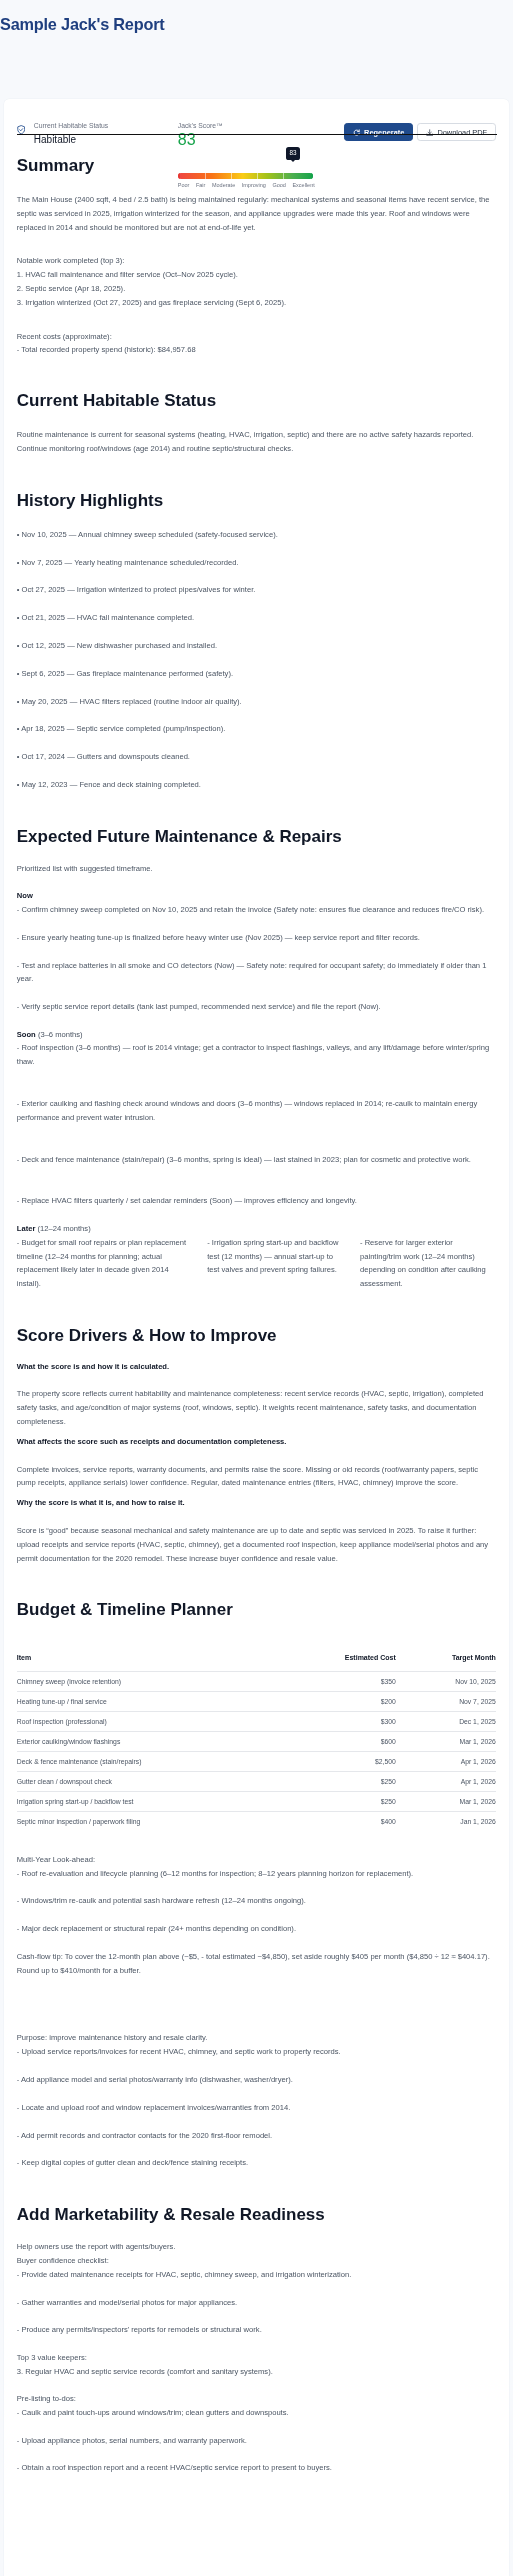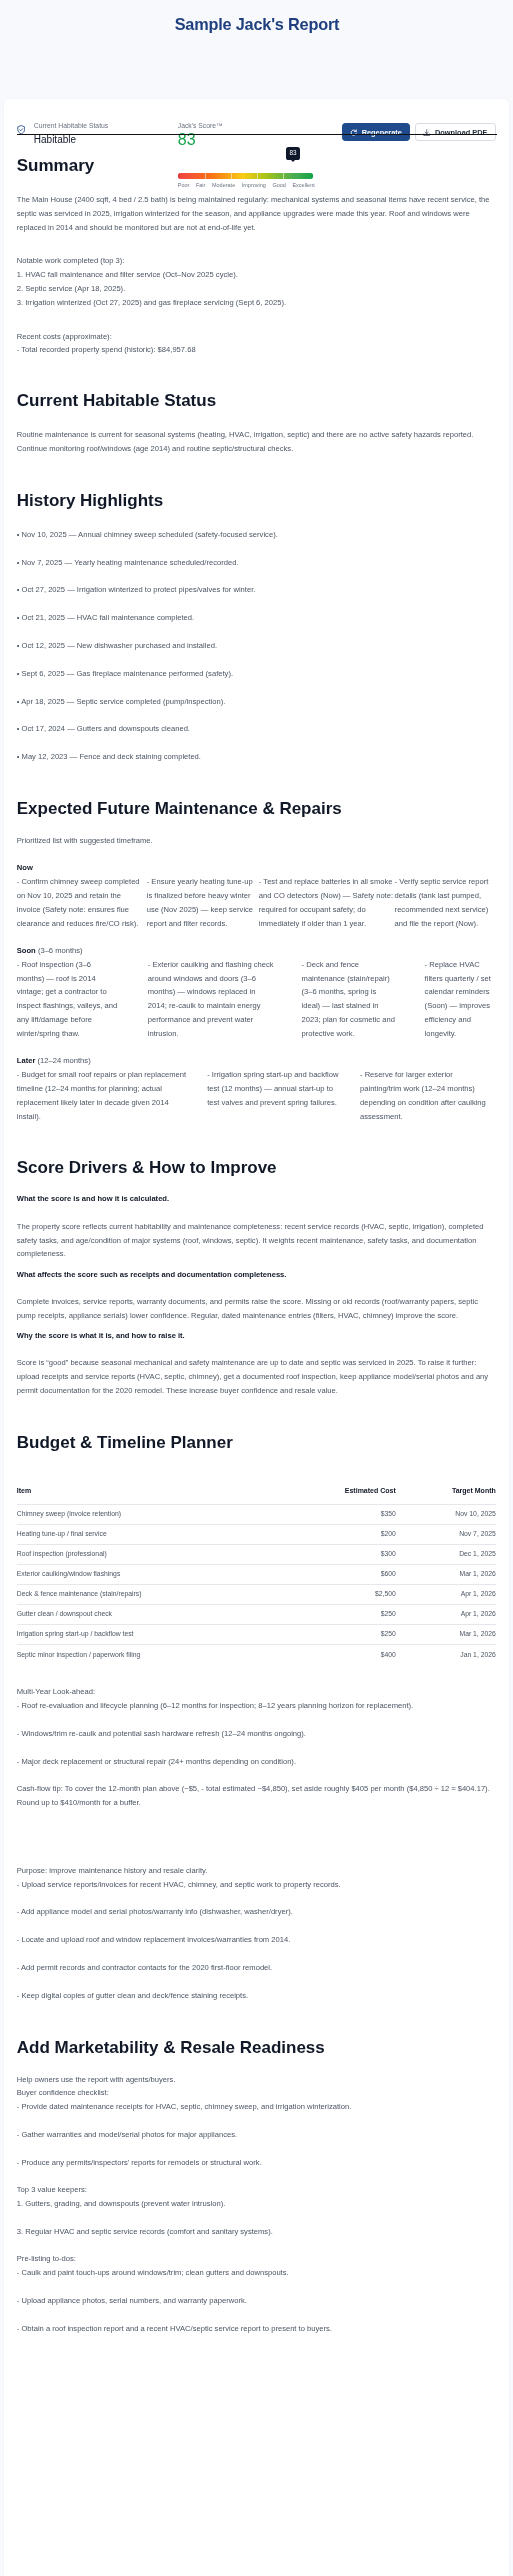--- a/index.html
+++ b/index.html
@@ -1,19 +1,19 @@
 <!DOCTYPE html>
 <html style="font-size:8.4px"><head>
 <meta charset="utf-8">
 <style>
   * { box-sizing: border-box; margin: 0; padding: 0; }
   html, body { width: 514px; background: #f7f9fc; }
   body { font-family: "Liberation Sans", "DejaVu Sans", sans-serif; color: #3a4150; }
   .page-title {
-    text-align: center; color: #1f3f7f; font-size: 16.3px; font-weight: 700;
+    text-align: left; color: #1f3f7f; font-size: 16.3px; font-weight: 700;
     padding-top: 14.7px; height: 99px; letter-spacing: -0.2px;
   }
   .page-title span { display: inline-block; }
   .card {
     position: absolute; left: 4.2px; top: 99px; width: 505px; height: 2477px;
     background: #ffffff; border-radius: 5.3px 5.3px 0 0;
     box-shadow: 0 0 0 0.5px #eef1f5;
   }
   .topbar { position: relative; height: 35px; margin: 0 12.6px; }
   .status { position: absolute; left: 0; top: 23px; }
@@ -39,21 +39,21 @@
   .score .bar i { position: absolute; top: 0; width: 0.5px; height: 6.3px; background: rgba(255,255,255,0.55); }
   .score .bar .endcap { position: absolute; right: 0; top: 0; width: 2.1px; height: 6.3px; background: #15a34a; }
   .score .bar .startcap { position: absolute; left: 0; top: 0; width: 2.1px; height: 6.3px; background: #e53935; }
   .score .labels { position: absolute; left: 0; top: 60px; width: 137px; display: flex; justify-content: space-between; font-size: 5.5px; color: #6b7280; }
   .actions { position: absolute; right: 1.1px; top: 24px; display: flex; gap: 4.7px; }
   .btn {
     height: 18.4px; border-radius: 3.2px; font-size: 7.4px; display: flex; align-items: center; gap: 4.2px;
     padding: 0 7.4px; font-family: "Liberation Sans", sans-serif; cursor: pointer;
   }
   .btn.primary { background: #1f4a8c; color: #fff; border: 0.5px solid #1f4a8c; font-weight: 700; }
-  .btn.secondary { background: #fff; color: #1f2937; border: 0.5px solid #d7dce3; font-weight: bold; }
+  .btn.secondary { background: #fff; color: #1f2937; border: 0.5px solid #d7dce3; }
   .btn svg { width: 7.4px; height: 7.4px; }
   .divider { position: absolute; left: 12.6px; right: 12.6px; top: 35px; height: 1.1px; background: #111; }
   .content { position: absolute; left: 12.6px; top: 36px; width: 479px; font-size: 7.6px; line-height: 13.8px; color: #4b5563; }
   h2 { font-size: 17px; line-height: 16px; color: #111827; font-weight: 700; }
   .strong { color: #111827; font-weight: 700; }
   .p { white-space: normal; }
   table { width: 100%; border-collapse: collapse; font-size: 6.8px; color: #4b5563; }
   th { text-align: left; color: #111827; font-weight: 700; height: 27px; border-bottom: 1.1px solid #e5e7eb; font-size: 7px; vertical-align: middle; padding: 0; }
   td { height: 20px; border-bottom: 0.5px solid #e5e7eb; padding: 0; vertical-align: middle; }
   tr:last-child td { border-bottom: none; }
@@ -141,40 +141,41 @@
     <div style="height:37px"></div>
     <h2>History Highlights</h2>
     <div style="height:19px"></div>
     <div style="display:flex;flex-direction:column;gap:14px">
       <div>• Nov 10, 2025 — Annual chimney sweep scheduled (safety-focused service).</div>
       <div>• Nov 7, 2025 — Yearly heating maintenance scheduled/recorded.</div>
       <div>• Oct 27, 2025 — Irrigation winterized to protect pipes/valves for winter.</div>
       <div>• Oct 21, 2025 — HVAC fall maintenance completed.</div>
       <div>• Oct 12, 2025 — New dishwasher purchased and installed.</div>
       <div>• Sept 6, 2025 — Gas fireplace maintenance performed (safety).</div>
+      <div>• May 20, 2025 — HVAC filters replaced (routine indoor air quality).</div>
       <div>• Apr 18, 2025 — Septic service completed (pump/inspection).</div>
       <div>• Oct 17, 2024 — Gutters and downspouts cleaned.</div>
       <div>• May 12, 2023 — Fence and deck staining completed.</div>
     </div>
 
     <div style="height:37px"></div>
     <h2>Expected Future Maintenance &amp; Repairs</h2>
     <div style="height:17px"></div>
     <div>Prioritized list with suggested timeframe.</div>
     <div style="height:13.7px"></div>
     <div class="strong">Now</div>
-    <div style="display:flex;flex-direction:row;">
+    <div style="display:flex;flex-direction:column;gap:14px">
       <div>- Confirm chimney sweep completed on Nov 10, 2025 and retain the invoice (Safety note: ensures flue clearance and reduces fire/CO risk).</div>
       <div>- Ensure yearly heating tune-up is finalized before heavy winter use (Nov 2025) — keep service report and filter records.</div>
       <div>- Test and replace batteries in all smoke and CO detectors (Now) — Safety note: required for occupant safety; do immediately if older than 1 year.</div>
       <div>- Verify septic service report details (tank last pumped, recommended next service) and file the report (Now).</div>
     </div>
     <div style="height:13.7px"></div>
     <div><span class="strong">Soon</span><span> (3–6 months)</span></div>
-    <div style="display:flex;flex-direction:row;gap:28px">
+    <div style="display:flex;flex-direction:column;gap:28px">
       <div>- Roof inspection (3–6 months) — roof is 2014 vintage; get a contractor to inspect flashings, valleys, and any lift/damage before winter/spring thaw.</div>
       <div>- Exterior caulking and flashing check around windows and doors (3–6 months) — windows replaced in 2014; re-caulk to maintain energy performance and prevent water intrusion.</div>
       <div>- Deck and fence maintenance (stain/repair) (3–6 months, spring is ideal) — last stained in 2023; plan for cosmetic and protective work.</div>
       <div>- Replace HVAC filters quarterly / set calendar reminders (Soon) — improves efficiency and longevity.</div>
     </div>
     <div style="height:13.7px"></div>
     <div><span class="strong">Later</span><span> (12–24 months)</span></div>
     <div style="display:flex;flex-direction:row;gap:14px">
       <div>- Budget for small roof repairs or plan replacement timeline (12–24 months for planning; actual replacement likely later in decade given 2014 install).</div>
       <div>- Irrigation spring start-up and backflow test (12 months) — annual start-up to test valves and prevent spring failures.</div>
@@ -278,21 +279,20 @@
     <div>Help owners use the report with agents/buyers.</div>
     <div>Buyer confidence checklist:</div>
     <div style="display:flex;flex-direction:column;gap:14px">
       <div>- Provide dated maintenance receipts for HVAC, septic, chimney sweep, and irrigation winterization.</div>
       <div>- Gather warranties and model/serial photos for major appliances.</div>
       <div>- Produce any permits/inspectors' reports for remodels or structural work.</div>
     </div>
     <div style="height:13.7px"></div>
     <div>Top 3 value keepers:</div>
     <div style="display:flex;flex-direction:column;gap:14px">
-      <div>1. Gutters, grading, and downspouts (prevent water intrusion).</div>
       <div>3. Regular HVAC and septic service records (comfort and sanitary systems).</div>
     </div>
     <div style="height:13.7px"></div>
     <div>Pre-listing to-dos:</div>
     <div style="display:flex;flex-direction:column;gap:14px">
       <div>- Caulk and paint touch-ups around windows/trim; clean gutters and downspouts.</div>
       <div>- Upload appliance photos, serial numbers, and warranty paperwork.</div>
       <div>- Obtain a roof inspection report and a recent HVAC/septic service report to present to buyers.</div>
     </div>
   </div>

